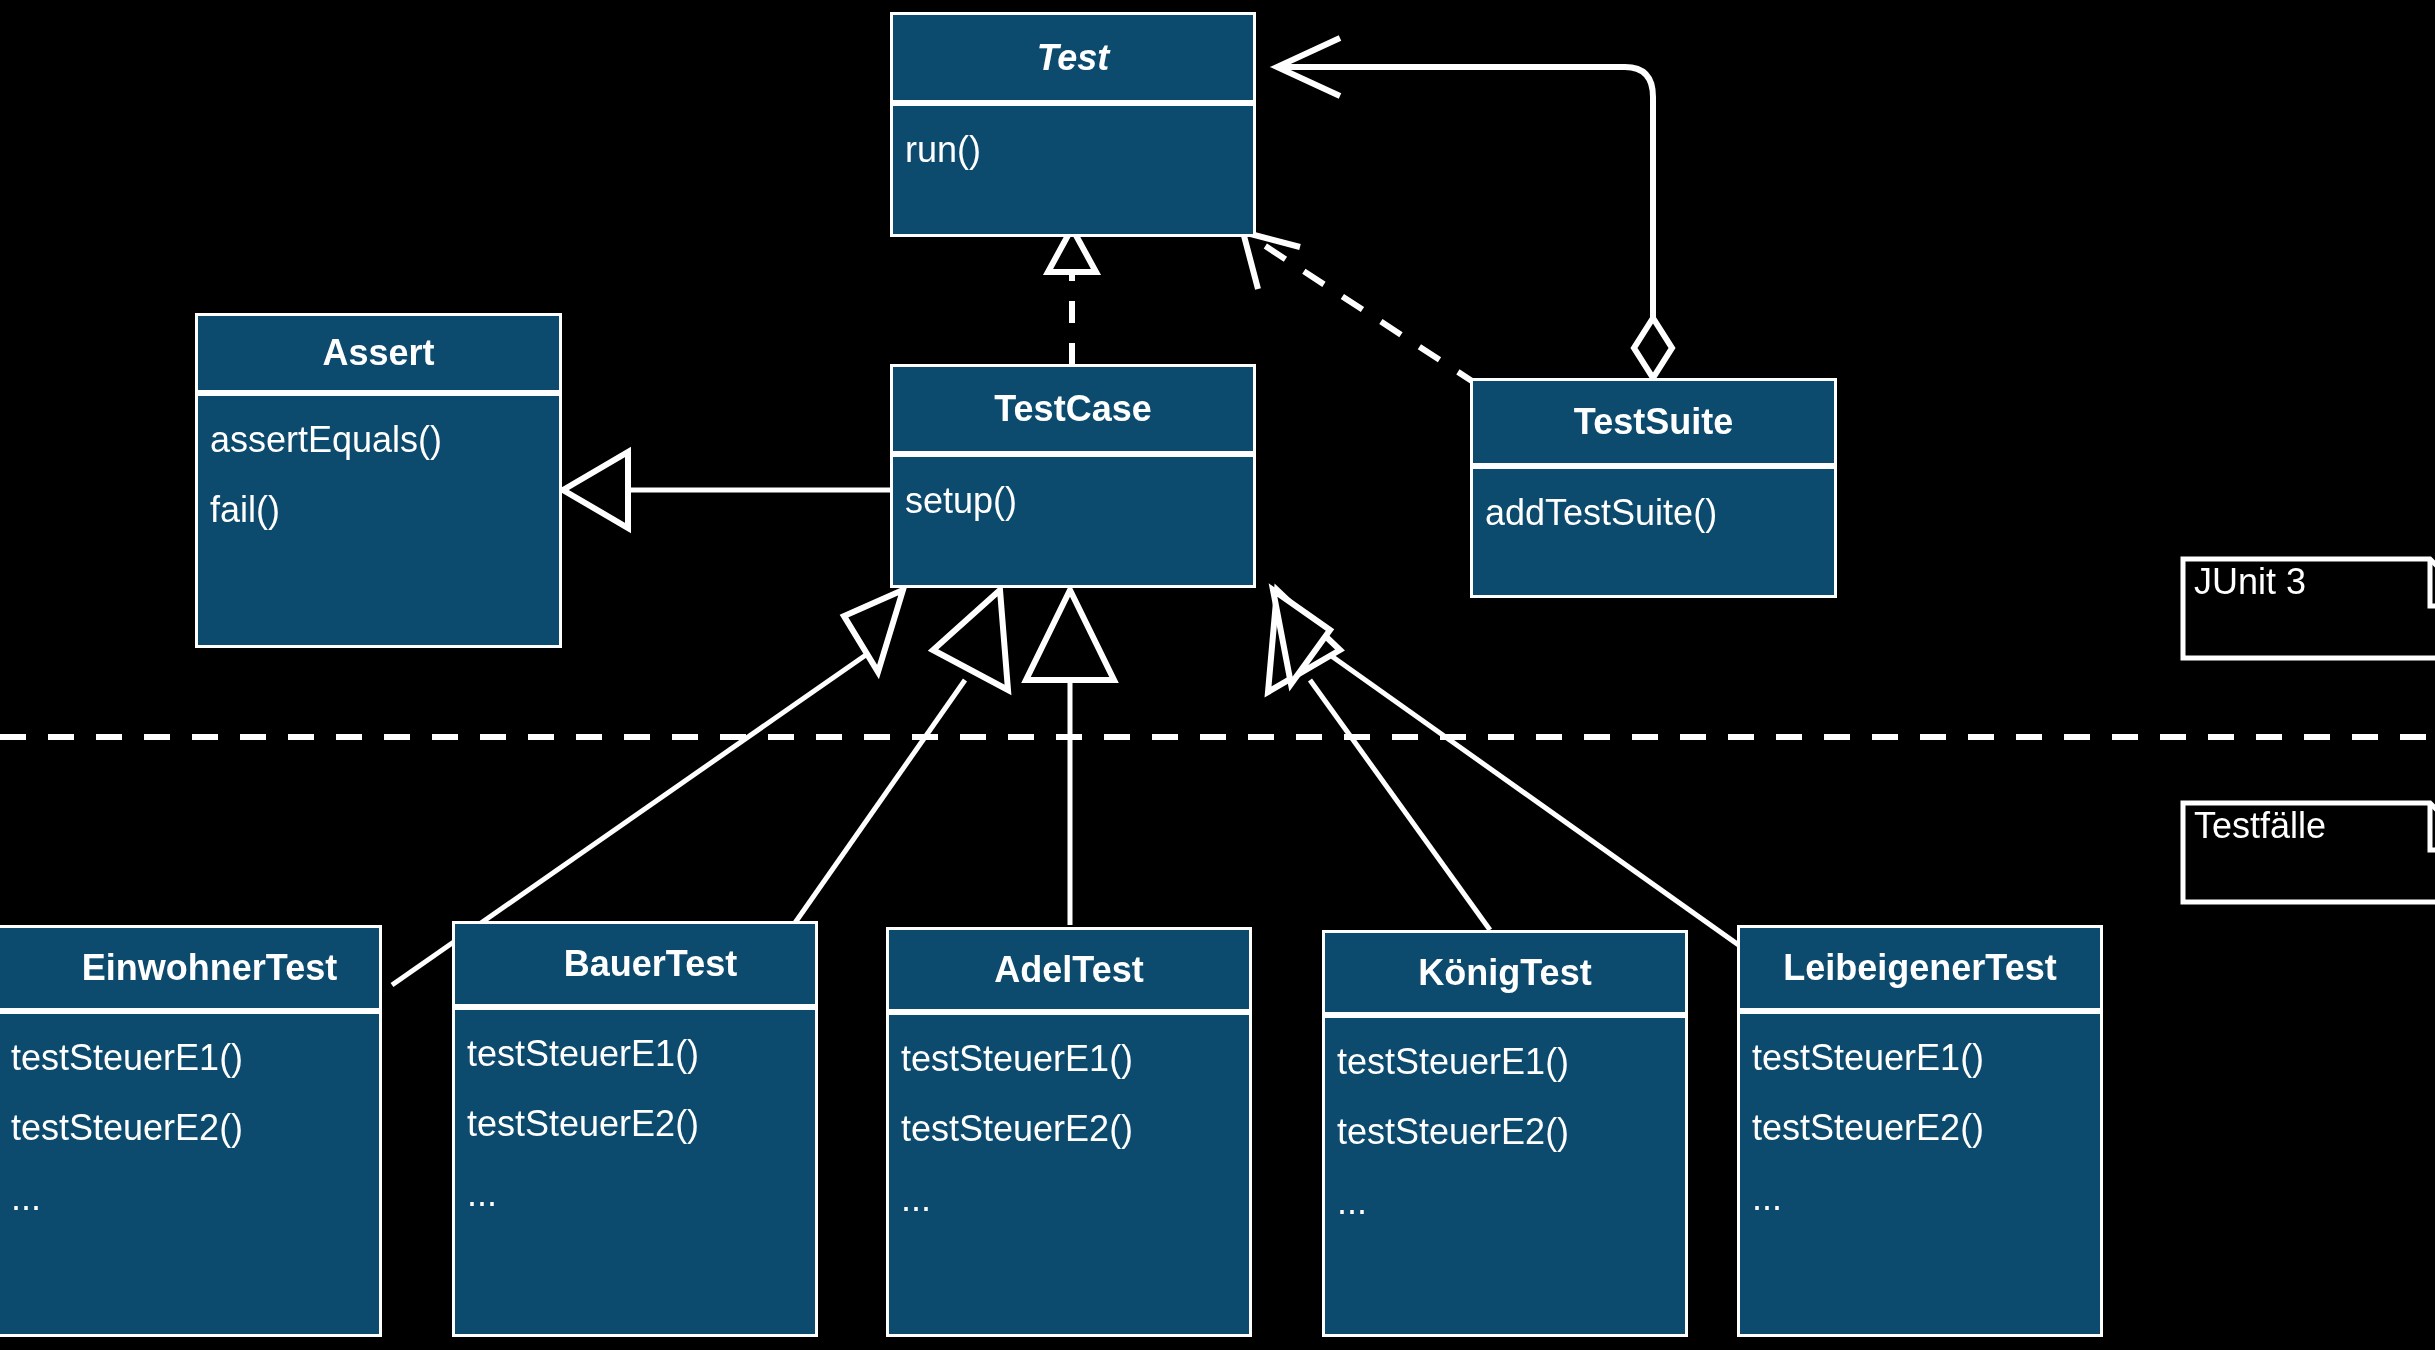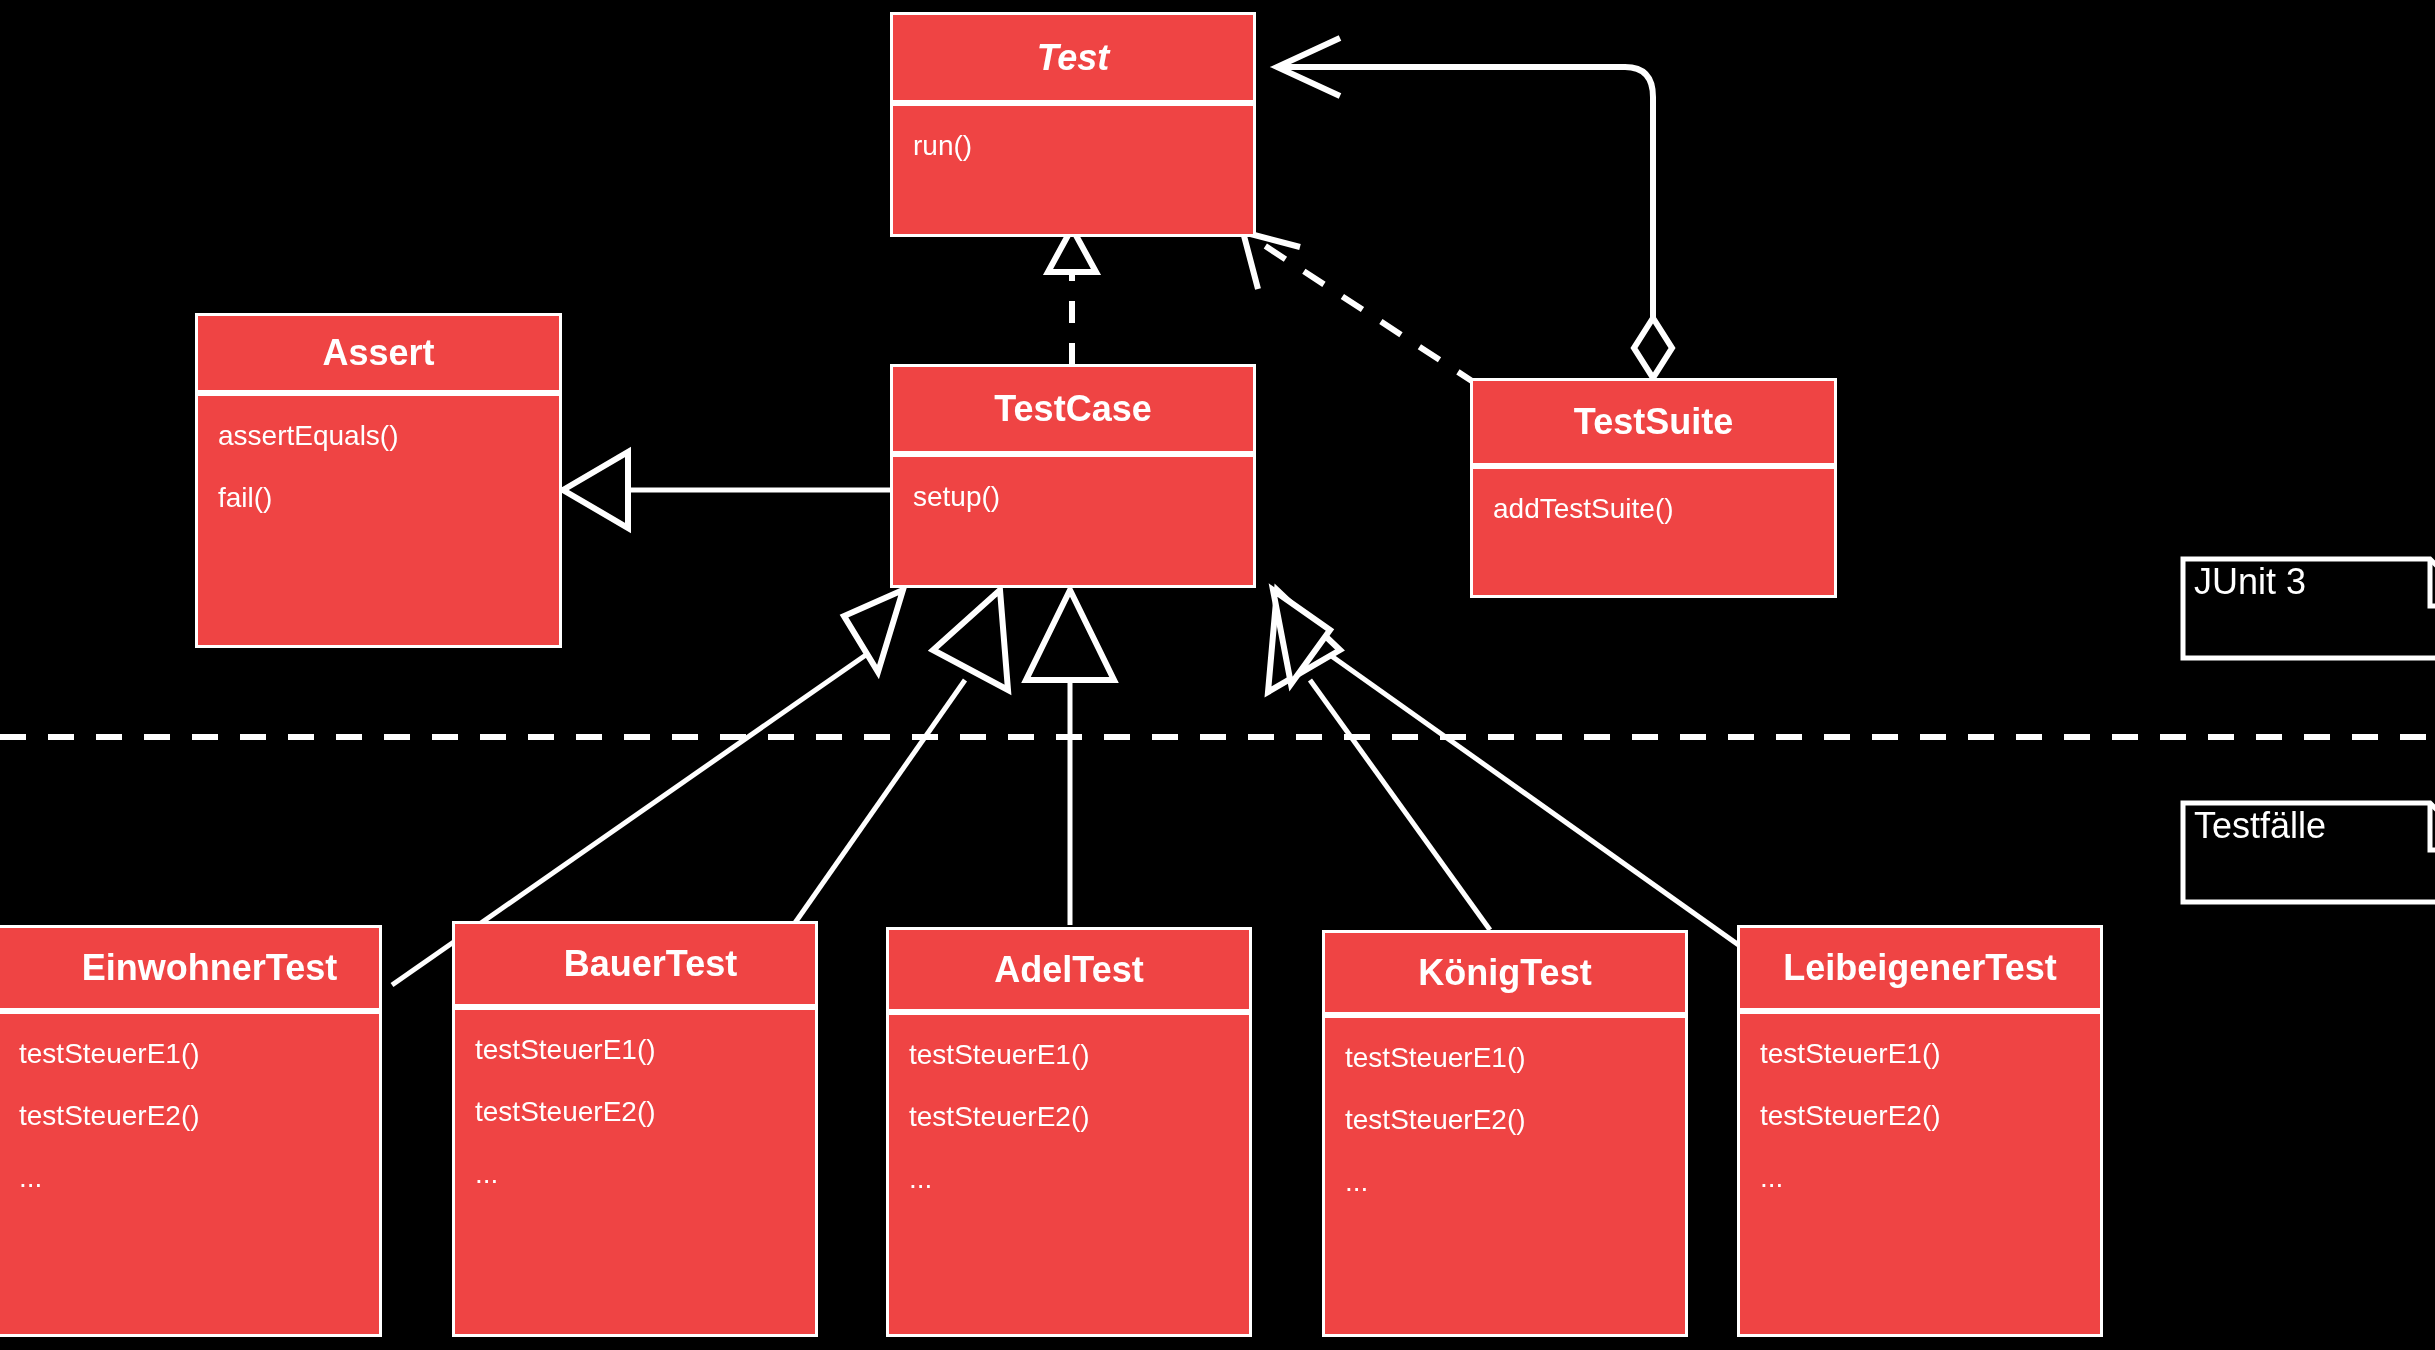--- a/index.html
+++ b/index.html
@@ -25,21 +25,21 @@
     top: 0;
     width: 2435px;
     height: 1350px;
     pointer-events: none;
   }
   
   .uml-class {
     position: absolute;
     box-sizing: border-box;
     border: 3px solid #ffffff;
-    background: #ef4444;
+    background: #0c4a6e;
     display: flex;
     flex-direction: column;
     z-index: 5;
   }
   .uml-name {
     box-sizing: border-box;
     border-bottom: 3px solid #ffffff;
     text-align: center;
     font-weight: bold;
     font-size: 36px;
@@ -49,22 +49,22 @@
     justify-content: center;
     white-space: nowrap;
   }
   .uml-name.abstract {
     font-style: italic;
   }
   .uml-ops {
     box-sizing: border-box;
     border-top: 3px solid #ffffff;
     flex: 1 1 auto;
-    padding: 26px 16px 10px 20px;
-    font-size: 28px;
+    padding: 26px 16px 10px 12px;
+    font-size: 36px;
     line-height: 1;
     overflow: hidden;
   }
   .uml-op {
     white-space: nowrap;
     margin-bottom: 34px;
     font-weight: normal;
   }
   .uml-op:last-child { margin-bottom: 0; }
 

